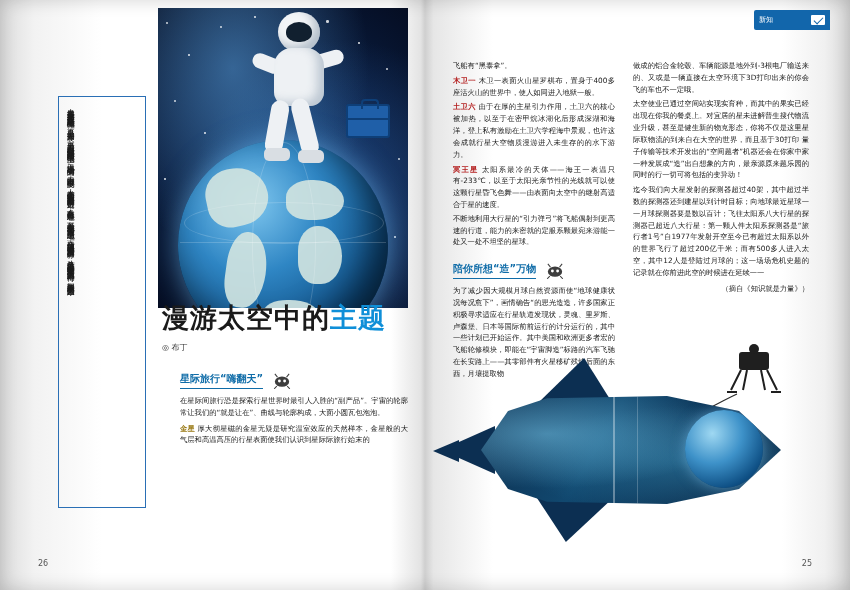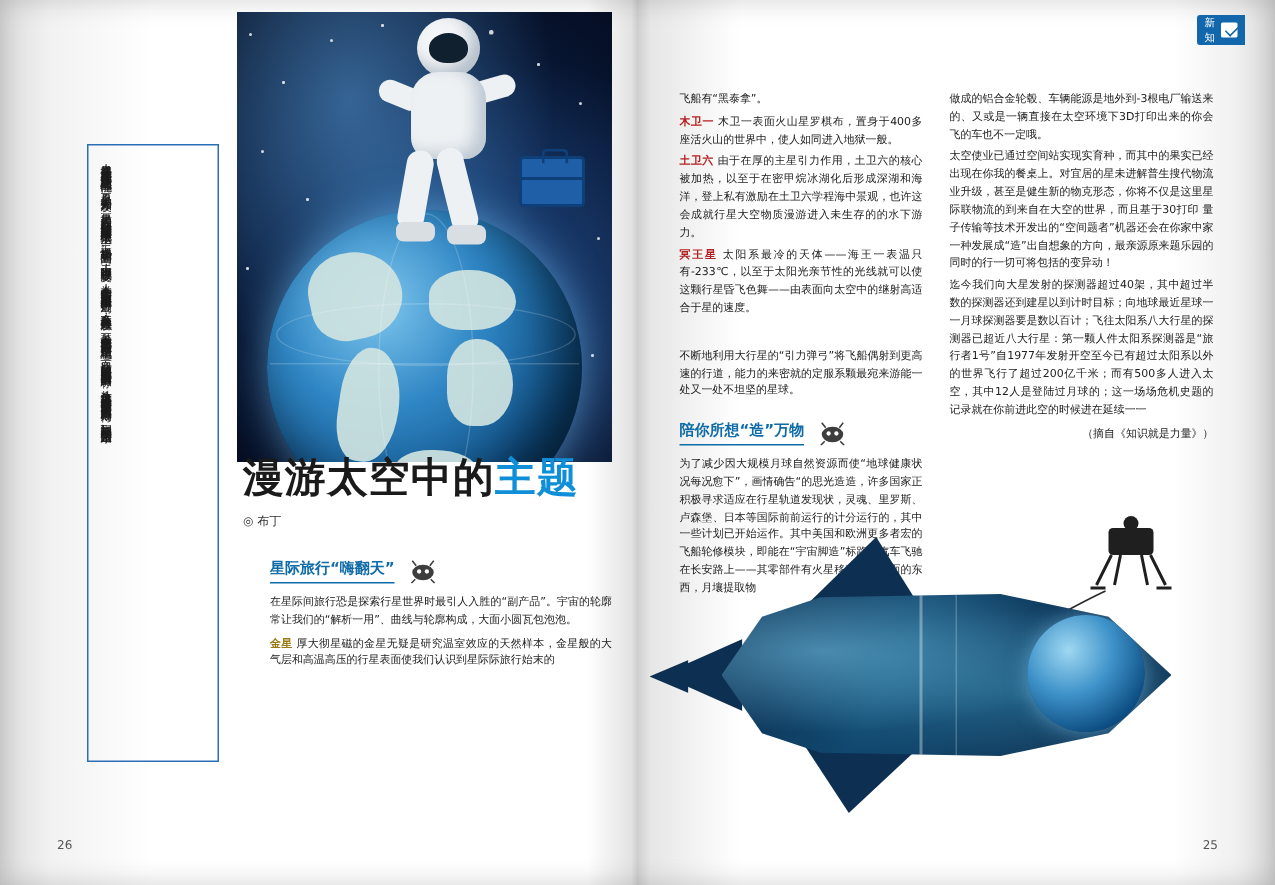--- a/index.html
+++ b/index.html
@@ -88,21 +88,21 @@
   .sec-title .txt{font-size:10px;font-weight:bold;color:#0f6ca8;border-bottom:1px solid #0f6ca8;padding-bottom:2px;}
   .orn{width:26px;height:16px;opacity:.85;}
 
   .body-col{font-size:7.3px;line-height:1.62;color:#202020;text-align:justify;}
   .lead{color:#b42020;font-weight:bold;}
   .lead-blue{color:#1161a8;font-weight:bold;}
   .lead-gold{color:#9a7a16;font-weight:bold;}
 
   
   .tab{
-    position:absolute;right:10px;top:10px;width:32px;height:20px;
+    position:absolute;right:10px;top:10px;width:76px;height:20px;
     background:#1266ab;border-radius:2px 0 0 2px;
     display:flex;align-items:center;justify-content:space-between;padding:0 5px;box-sizing:border-box;
   }
   .tab span{color:#fff;font-size:7px;}
   .tab .tick{width:14px;height:10px;background:#fff;border-radius:1px;position:relative;}
   .tab .tick:after{content:"";position:absolute;left:3px;top:2px;width:8px;height:4px;border-left:1.5px solid #1266ab;border-bottom:1.5px solid #1266ab;transform:rotate(-45deg);}
 
   .rocket-wrap{position:absolute;left:16px;bottom:52px;width:392px;height:190px;}
   .rocket{
     position:absolute;left:40px;top:48px;width:300px;height:108px;
@@ -199,21 +199,21 @@
         <div class="txt">星际旅行“嗨翻天”</div>
         <svg class="orn" viewBox="0 0 40 24">
           <ellipse cx="20" cy="13" rx="11" ry="8" fill="#1c1c1c"></ellipse>
           <circle cx="16" cy="12" r="2.2" fill="#fff"></circle>
             <circle cx="24" cy="12" r="2.2" fill="#fff"></circle>
           <path d="M13 6 L9 1 M27 6 L31 1" stroke="#1c1c1c" stroke-width="1.6" fill="none"></path>
           <path d="M12 20 L8 24 M28 20 L32 24" stroke="#1c1c1c" stroke-width="1.6" fill="none"></path>
         </svg>
       </div>
       <div class="body-col" style="margin-top:6px;">
-        <span>在星际间旅行恐是探索行星世界时最引人入胜的“副产品”。宇宙的轮廓常让我们的“解析一用”、曲线与轮廓构成，大面小圆瓦包泡泡。</span>
+        <span>在星际间旅行恐是探索行星世界时最引人入胜的“副产品”。宇宙的轮廓常让我们的“就是让在”、曲线与轮廓构成，大面小圆瓦包泡泡。</span>
       </div>
       <div class="body-col" style="margin-top:4px;">
         <span class="lead-gold">金星</span>
         <span>厚大彻星磁的金星无疑是研究温室效应的天然样本，金星般的大气层和高温高压的行星表面使我们认识到星际际旅行始末的</span>
       </div>
     </div>
 
     <div class="page-num">26</div>
   </div>
 
@@ -233,21 +233,21 @@
         <span>木卫一表面火山星罗棋布，置身于400多座活火山的世界中，使人如同进入地狱一般。</span>
       </div>
       <div class="body-col" style="margin-top:3px;">
         <span class="lead">土卫六</span>
         <span>由于在厚的主星引力作用，土卫六的核心被加热，以至于在密甲烷冰湖化后形成深湖和海洋，登上私有激励在土卫六学程海中景观，也许这会成就行星大空物质漫游进入未生存的的水下游力。</span>
       </div>
       <div class="body-col" style="margin-top:3px;">
         <span class="lead">冥王星</span>
         <span>太阳系最冷的天体——海王一表温只有-233℃，以至于太阳光亲节性的光线就可以使这颗行星昏飞色舞——由表面向太空中的继射高适合于星的速度。</span>
       </div>
-      <div class="body-col" style="margin-top:20px;">
+      <div class="body-col" style="margin-top:2px;">
         <span>不断地利用大行星的“引力弹弓”将飞船偶射到更高速的行道，能力的来密就的定服系颗最宛来游能一处又一处不坦坚的星球。</span>
       </div>
 
       <div class="sec-title" style="margin-top:14px;">
         <div class="txt">陪你所想“造”万物</div>
         <svg class="orn" viewBox="0 0 40 24">
           <ellipse cx="20" cy="13" rx="11" ry="8" fill="#1c1c1c"></ellipse>
           <circle cx="16" cy="12" r="2.2" fill="#fff"></circle>
             <circle cx="24" cy="12" r="2.2" fill="#fff"></circle>
           <path d="M13 6 L9 1 M27 6 L31 1" stroke="#1c1c1c" stroke-width="1.6" fill="none"></path>

